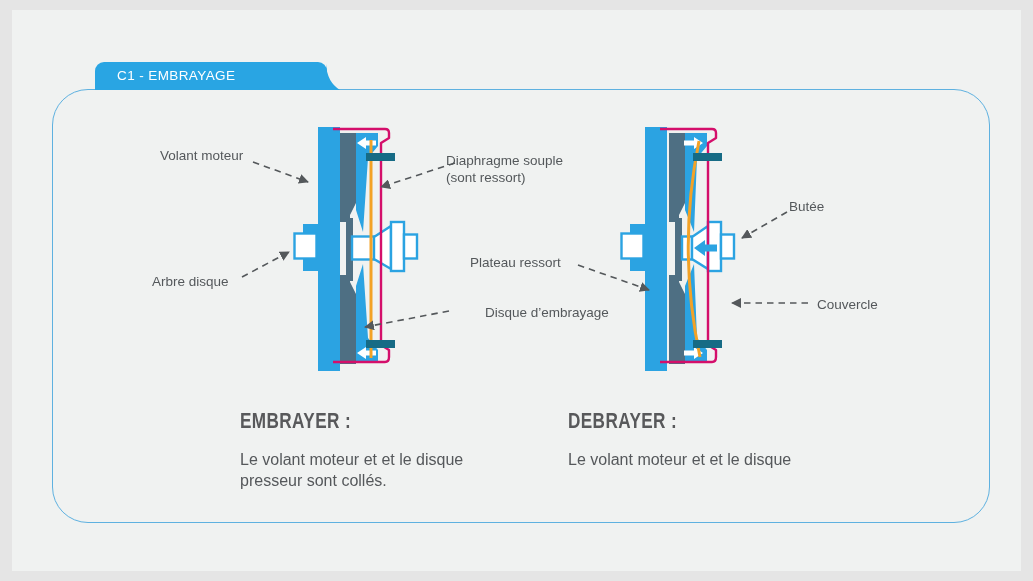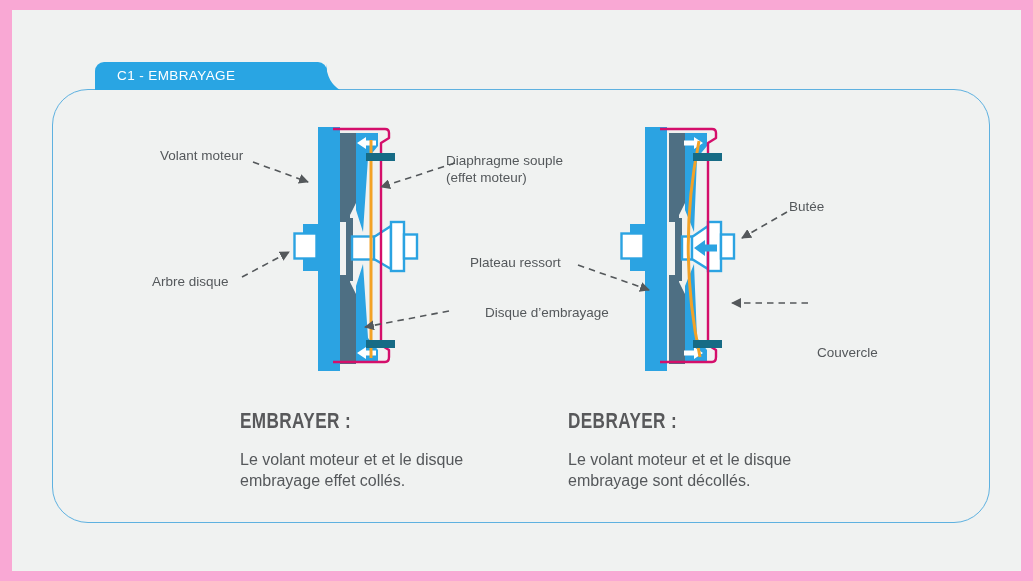--- a/index.html
+++ b/index.html
@@ -1,16 +1,16 @@
 <!DOCTYPE html>
 <html><head>
 <meta charset="utf-8">
 <style>
   html,body{margin:0;padding:0;background:#ffffff;}
-  .stage{position:relative;width:1033px;height:581px;background:#f9a8d4;overflow:hidden;
+  .stage{position:relative;width:1033px;height:581px;background:#e5e5e5;overflow:hidden;
          font-family:"Liberation Sans", sans-serif;}
   .canvas{position:absolute;left:12px;top:10px;right:12px;bottom:10px;background:#F0F2F1;}
 
   .tab{position:absolute;left:95px;top:62px;width:232px;height:28px;background:#29A5E3;
        border-radius:9px 9px 0 0;z-index:3;}
   .tab-label{position:absolute;left:22px;top:0;height:28px;line-height:28px;color:#ffffff;
        font-size:13.5px;letter-spacing:0.4px;white-space:nowrap;}
   .tab-flare{position:absolute;right:-13px;bottom:0;width:14px;height:26px;}
 
   .frame{position:absolute;left:52px;top:89px;width:936px;height:432px;
@@ -107,31 +107,30 @@
       <line x1="578" y1="265" x2="649" y2="290" class="pointer" marker-end="url(#ah)"></line>
       <line x1="787" y1="212" x2="742" y2="238" class="pointer" marker-end="url(#ah)"></line>
       <line x1="808" y1="303" x2="732" y2="303" class="pointer" marker-end="url(#ah)"></line>
     </g>
   </svg>
 
   <div class="lbl right" style="left:160px;top:147px;width:87px;">Volant moteur</div>
   <div class="lbl" style="left:152px;top:273px;">Arbre disque</div>
   <div class="lbl" style="left:446px;top:152px;">
     <div>Diaphragme souple</div>
-    <div>(effet moteur)</div>
+    <div>(sont ressort)</div>
   </div>
   <div class="lbl right" style="left:470px;top:254px;width:100px;">Plateau ressort</div>
   <div class="lbl" style="left:455px;top:304px;margin-left:30px;">Disque d’embrayage</div>
   <div class="lbl" style="left:789px;top:198px;text-align:center;">Butée</div>
-  <div class="lbl" style="left:817px;top:296px;margin-top:48px;">Couvercle</div>
+  <div class="lbl" style="left:817px;top:296px;">Couvercle</div>
 
   <div class="sec-title" style="left:240px;top:408px;">EMBRAYER :</div>
   <div class="sec-body" style="left:240px;top:449px;">
     <div>Le volant moteur et et le disque</div>
-    <div>embrayage effet collés.</div>
+    <div>presseur sont collés.</div>
   </div>
 
   <div class="sec-title" style="left:568px;top:408px;">DEBRAYER :</div>
   <div class="sec-body" style="left:568px;top:449px;">
     <div>Le volant moteur et et le disque</div>
-    <div>embrayage sont décollés.</div>
   </div>
 </div>
 
 </body></html>

